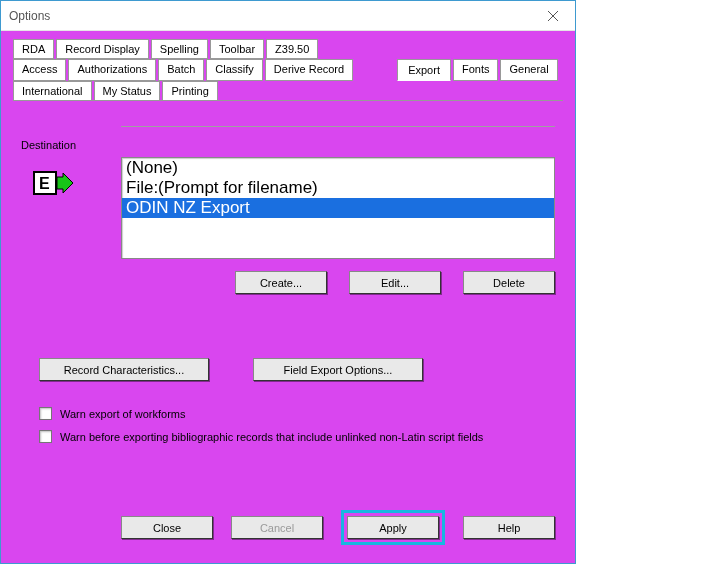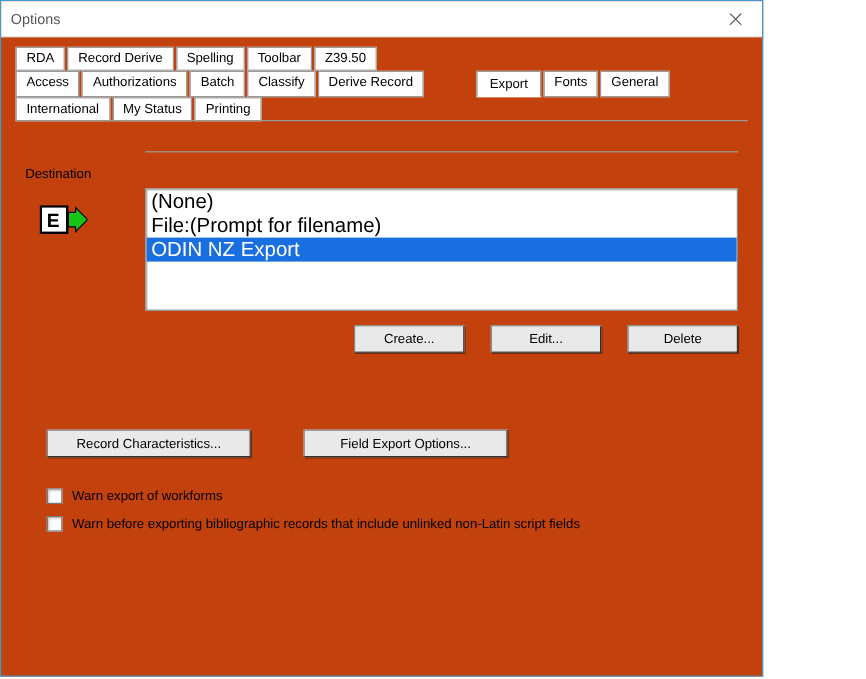--- a/index.html
+++ b/index.html
@@ -4,24 +4,24 @@
 <style>
   html, body {
     margin: 0;
     padding: 0;
     font-family: "Segoe UI", Tahoma, Arial, sans-serif;
     background: #ffffff;
     color: #000;
   }
   .window {
     position: relative;
-    width: 636px;
+    width: 576px;
     height: 564px;
     border: 1px solid #3e9ad0;
-    background: #c2410c;
+    background: #d946ef;
     box-sizing: border-box;
   }
   .titlebar {
     position: relative;
     height: 30px;
     background: #ffffff;
     border-bottom: 1px solid #e5e5e5;
     display: flex;
     align-items: center;
     padding-left: 8px;
@@ -201,21 +201,21 @@
       <svg width="10" height="10" viewBox="0 0 10 10">
         <line x1="0" y1="0" x2="10" y2="10" stroke="currentColor" stroke-width="1"></line>
         <line x1="10" y1="0" x2="0" y2="10" stroke="currentColor" stroke-width="1"></line>
       </svg>
     </div>
   </div>
 
   <div class="tabs-container">
     <div class="tabstrip">
       <div class="tab"><span>RDA</span></div>
-      <div class="tab"><span>Record Derive</span></div>
+      <div class="tab"><span>Record Display</span></div>
       <div class="tab"><span>Spelling</span></div>
       <div class="tab"><span>Toolbar</span></div>
       <div class="tab"><span>Z39.50</span></div>
     </div>
     <div class="tabstrip">
       <div class="tab"><span>Access</span></div>
       <div class="tab"><span>Authorizations</span></div>
       <div class="tab"><span>Batch</span></div>
       <div class="tab"><span>Classify</span></div>
       <div class="tab"><span>Derive Record</span></div>
@@ -283,14 +283,30 @@
         <div class="box"></div>
         <span>Warn export of workforms</span>
       </div>
       <div class="check">
         <div class="box"></div>
         <span>Warn before exporting bibliographic records that include unlinked non-Latin script fields</span>
       </div>
     </div>
   </div>
 
+  <div class="bottom-btns">
+    <div class="btn">
+        <span>Close</span>
+      </div>
+    <div class="btn disabled">
+        <span>Cancel</span>
+      </div>
+    <div class="apply-highlight">
+      <div class="btn">
+          <span>Apply</span>
+        </div>
+    </div>
+    <div class="btn">
+        <span>Help</span>
+      </div>
+  </div>
 
 </div>
 
 </body></html>

